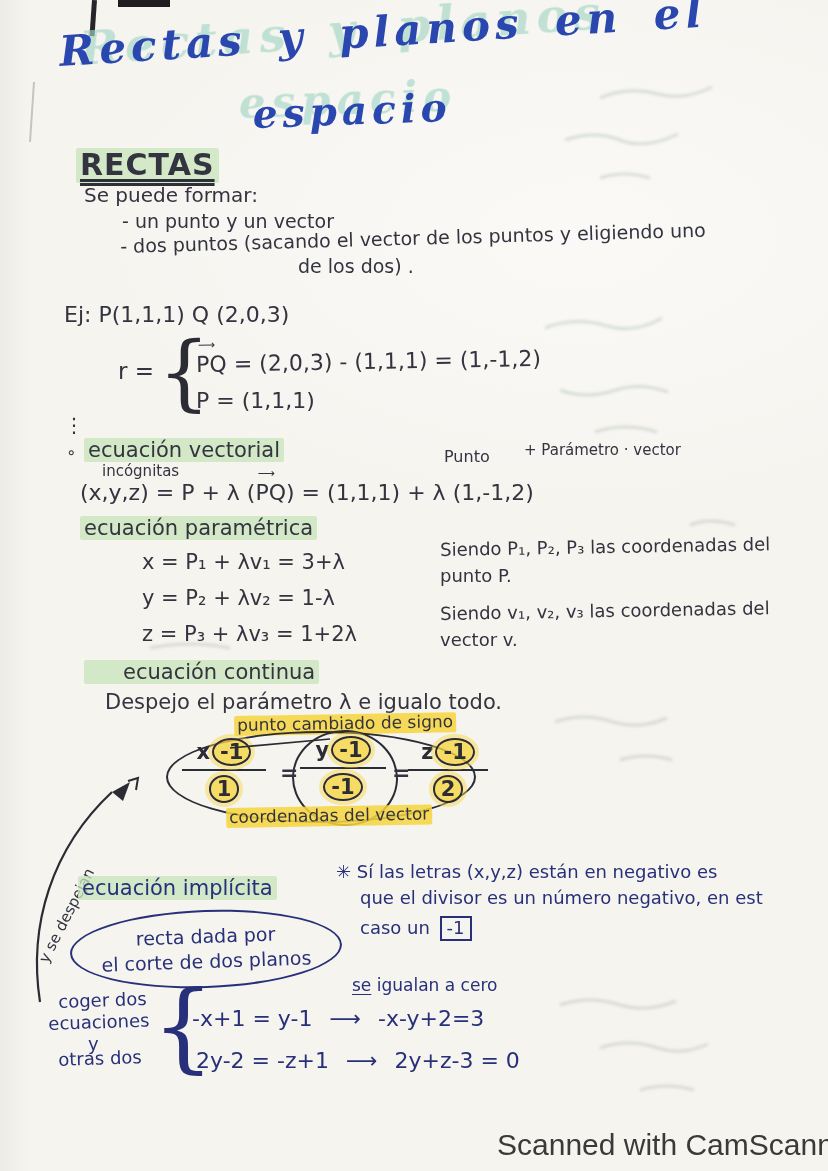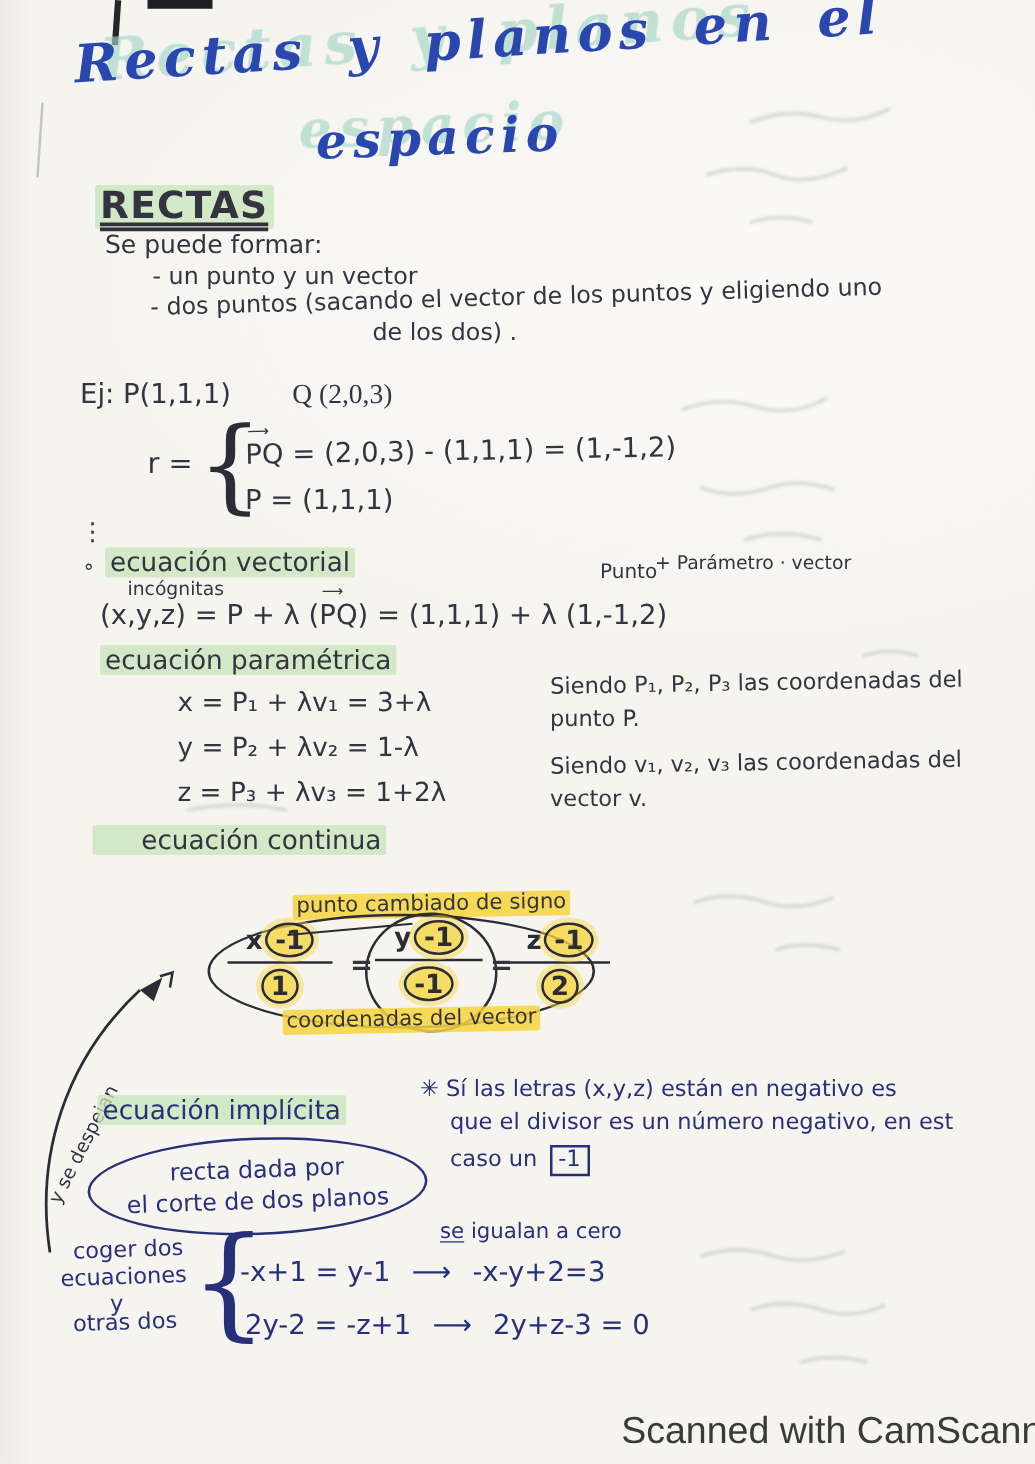--- a/index.html
+++ b/index.html
@@ -66,52 +66,53 @@
   <div class="t title" style="left:252px;top:92px;font-size:39px;transform:rotate(-2deg);">espacio</div>
 
   <div class="t heading dbl-underline hl-green" style="left:76px;top:148px;font-size:30px;letter-spacing:1px;font-weight:600;">RECTAS</div>
   <div class="t" style="left:84px;top:184px;font-size:20px;">Se puede formar:</div>
   <div class="t" style="left:122px;top:211px;font-size:19px;">- un punto y un vector</div>
   <div class="t" style="left:120px;top:236px;font-size:19px;transform:rotate(-1.6deg);">- dos puntos (sacando el vector de los puntos y eligiendo uno</div>
   <div class="t" style="left:298px;top:256px;font-size:19px;">de los dos) .</div>
 
   <div class="t" style="left:64px;top:302px;font-size:22px;">
     <span>Ej: P(1,1,1)</span>
-    <span style="margin-left:42px;font-family:Liberation Serif, serif;">Q (2,0,3)</span>
+    <span style="">Q (2,0,3)</span>
   </div>
   <div class="t" style="left:118px;top:358px;font-size:23px;">r =</div>
   <div class="brace" style="left:158px;top:336px;font-size:82px;color:#2c2c35;">{</div>
   <div class="t" style="left:196px;top:352px;font-size:22px;transform:rotate(-1deg);">
     <span class="pq">
       <span class="pq-arrow">⟶</span>
       <span>PQ</span>
     </span><span> = (2,0,3) - (1,1,1) = (1,-1,2)</span>
   </div>
   <div class="t" style="left:196px;top:388px;font-size:22px;">P = (1,1,1)</div>
 
   <div class="t" style="left:64px;top:414px;font-size:20px;">⋮</div>
   <div class="t" style="left:66px;top:444px;font-size:16px;">∘</div>
   <div class="t heading hl-green" style="left:84px;top:438px;">ecuación vectorial</div>
   <div class="t small" style="left:102px;top:463px;">incógnitas</div>
-  <div class="t" style="left:480px;top:448px;font-size:16px;">Punto</div>
+  <div class="t" style="left:444px;top:448px;font-size:16px;">Punto</div>
   <div class="t small" style="left:524px;top:442px;">+ Parámetro · vector</div>
   <div class="t" style="left:80px;top:480px;font-size:22px;">
     <span>(x,y,z) = P + λ (</span><span class="pq"><span class="pq-arrow">⟶</span><span>PQ</span></span><span>) = (1,1,1) + λ (1,-1,2)</span>
   </div>
 
   <div class="t heading hl-green" style="left:80px;top:516px;">ecuación paramétrica</div>
   <div class="t" style="left:142px;top:550px;font-size:21px;">x = P₁ + λv₁ = 3+λ</div>
   <div class="t" style="left:142px;top:586px;font-size:21px;">y = P₂ + λv₂ = 1-λ</div>
   <div class="t" style="left:142px;top:622px;font-size:21px;">z = P₃ + λv₃ = 1+2λ</div>
   <div class="t" style="left:440px;top:540px;font-size:18px;transform:rotate(-1deg);">Siendo P₁, P₂, P₃ las coordenadas del</div>
   <div class="t" style="left:440px;top:566px;font-size:18px;">punto P.</div>
   <div class="t" style="left:440px;top:604px;font-size:18px;transform:rotate(-1deg);">Siendo v₁, v₂, v₃ las coordenadas del</div>
   <div class="t" style="left:440px;top:630px;font-size:18px;">vector v.</div>
 
-  <div class="t heading hl-green" style="left:74px;top:660px;padding-left:39px;">ecuación continua</div>
+  <div class="t heading hl-green" style="left:84px;top:660px;padding-left:39px;">ecuación continua</div>
+  <div class="t" style="left:105px;top:690px;font-size:21px;">Despejo el parámetro λ e igualo todo.</div>
   <div class="t hl-yellow" style="left:234px;top:716px;font-size:17px;transform:rotate(-1deg);">punto cambiado de signo</div>
 
   <div class="oval" style="left:166px;top:731px;width:306px;height:88px;border:2.5px solid #2c2c35;"></div>
   <div class="oval" style="left:292px;top:730px;width:102px;height:92px;border:2px solid #2c2c35;transform:rotate(3deg);"></div>
 
   <div class="frac" style="left:182px;top:738px;width:84px;">
     <div class="frac-row">
       <span>x</span>
       <span class="circ">-1</span>
     </div>

